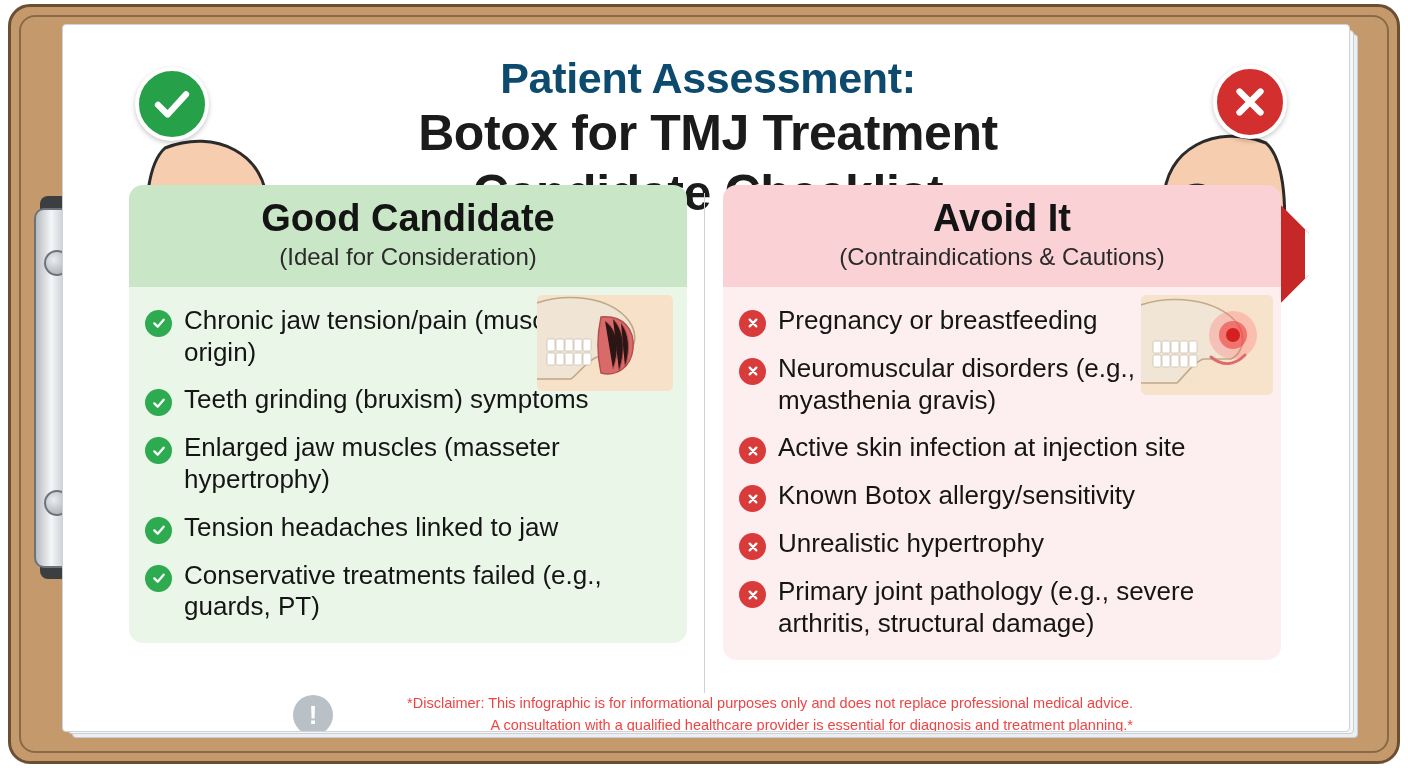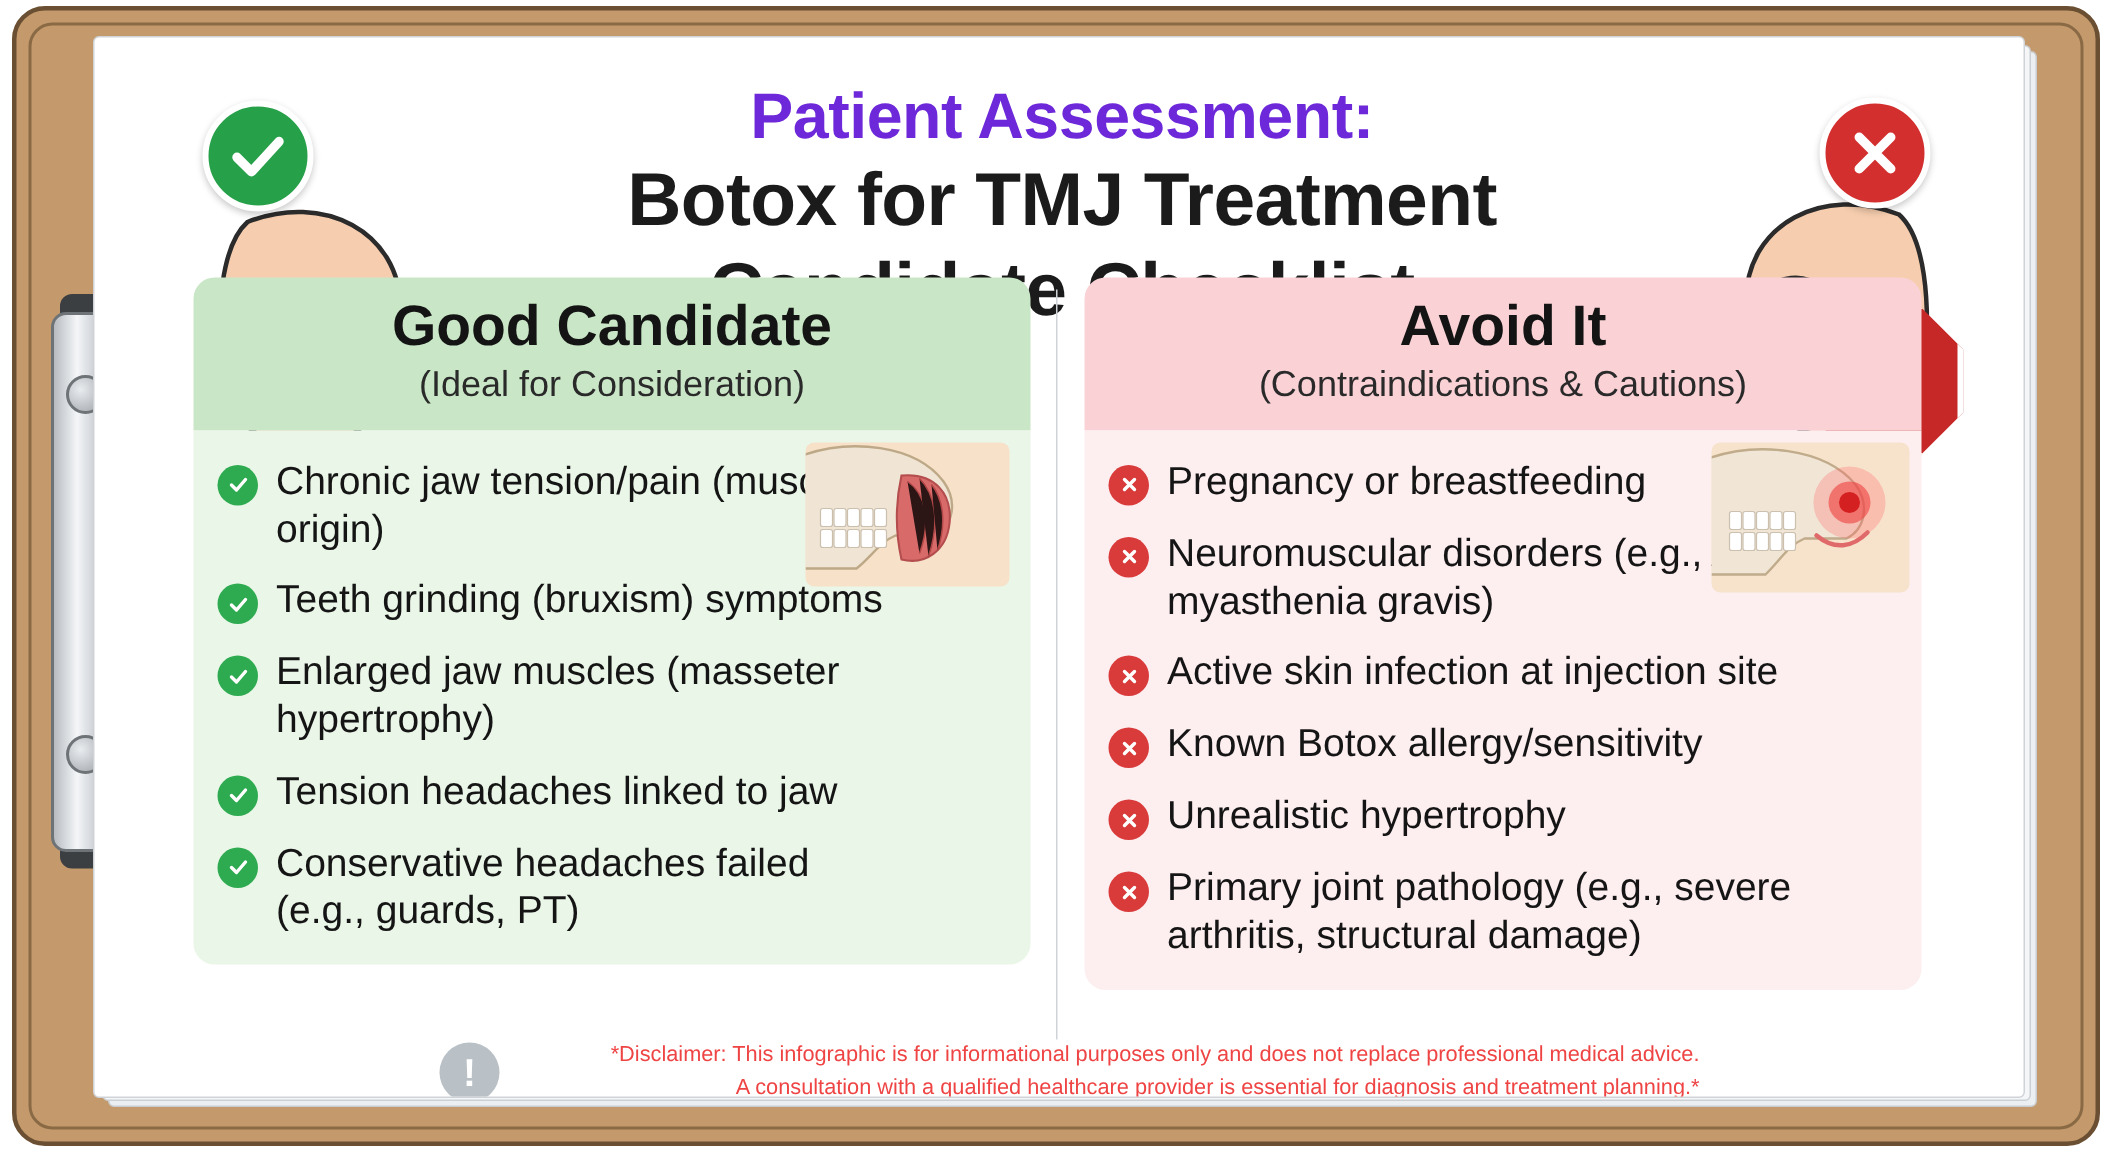--- a/index.html
+++ b/index.html
@@ -83,21 +83,21 @@
     border-radius: 4px;
     overflow: hidden;
   }
 
   
   .title-block {
     position: absolute; left: 250px; top: 30px; width: 790px;
     text-align: center;
   }
   .title-line1 {
-    font-size: 43px; font-weight: bold; color: #6d28d9; letter-spacing: -0.3px;
+    font-size: 43px; font-weight: bold; color: #0c4a6e; letter-spacing: -0.3px;
     line-height: 1.08;
   }
   .title-line2 {
     font-size: 50px; font-weight: bold; color: #1b1b1b; letter-spacing: -0.4px;
     line-height: 1.2; margin-top: 2px;
   }
 
   
   .badge {
     position: absolute;
@@ -380,21 +380,21 @@
         </span>
         <span class="item-text">Tension headaches linked to jaw</span>
       </div>
 
       <div class="item">
         <span class="tick">
           <svg viewBox="0 0 24 24" aria-hidden="true">
               <path d="M5 12.5 L10 17.5 L19 7" fill="none" stroke="#fff" stroke-width="3.4" stroke-linecap="round" stroke-linejoin="round"></path>
             </svg>
         </span>
-        <span class="item-text">Conservative headaches failed (e.g., guards, PT)</span>
+        <span class="item-text">Conservative treatments failed (e.g., guards, PT)</span>
       </div>
 
     </div>
   </div>
 
   <div class="col avoid">
     <div class="col-head">
       <div class="col-title">Avoid It</div>
       <div class="col-sub">(Contraindications &amp; Cautions)</div>
     </div>

